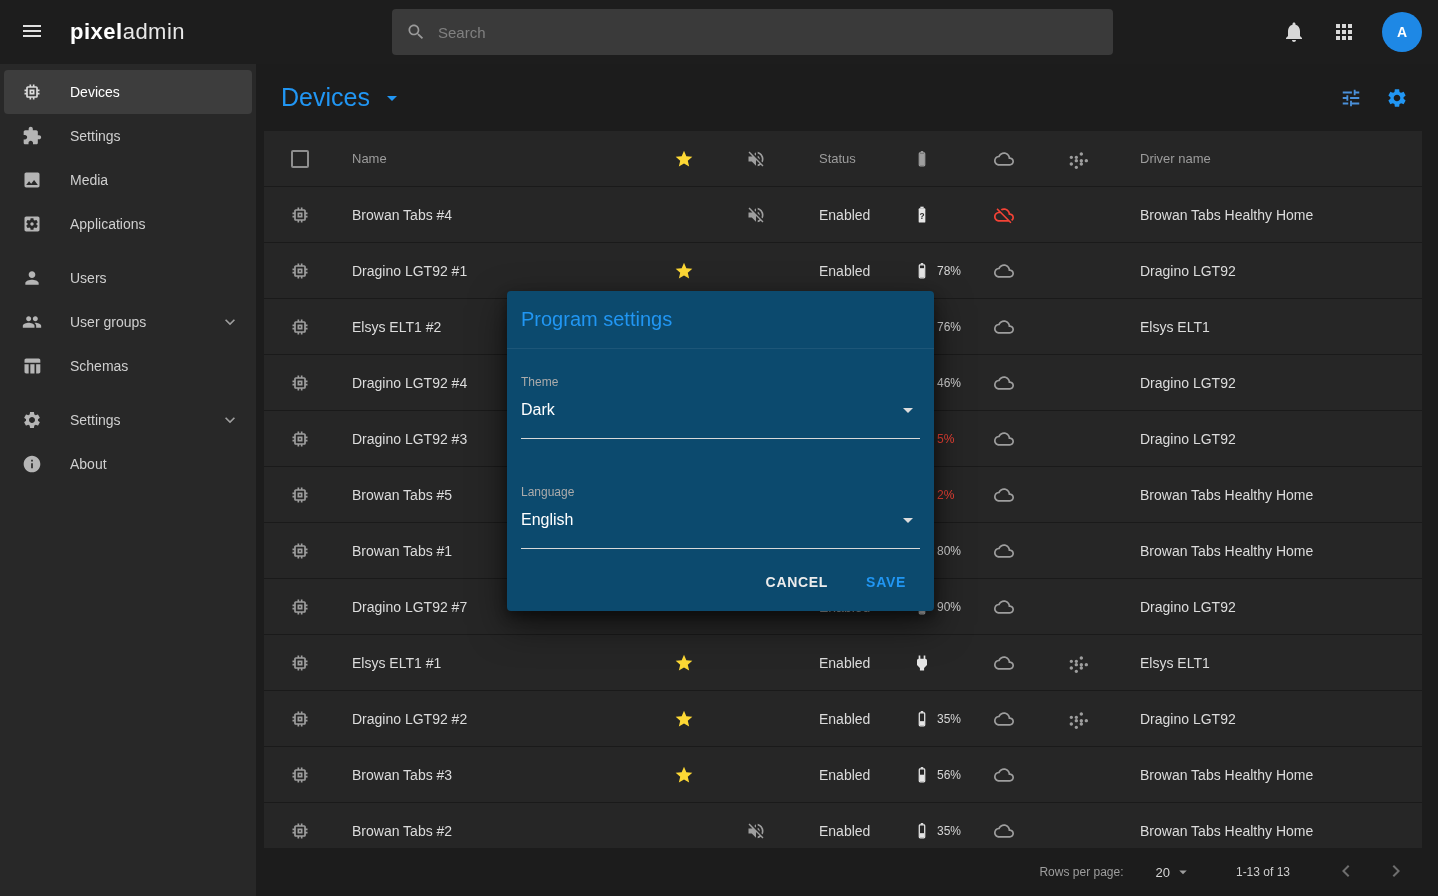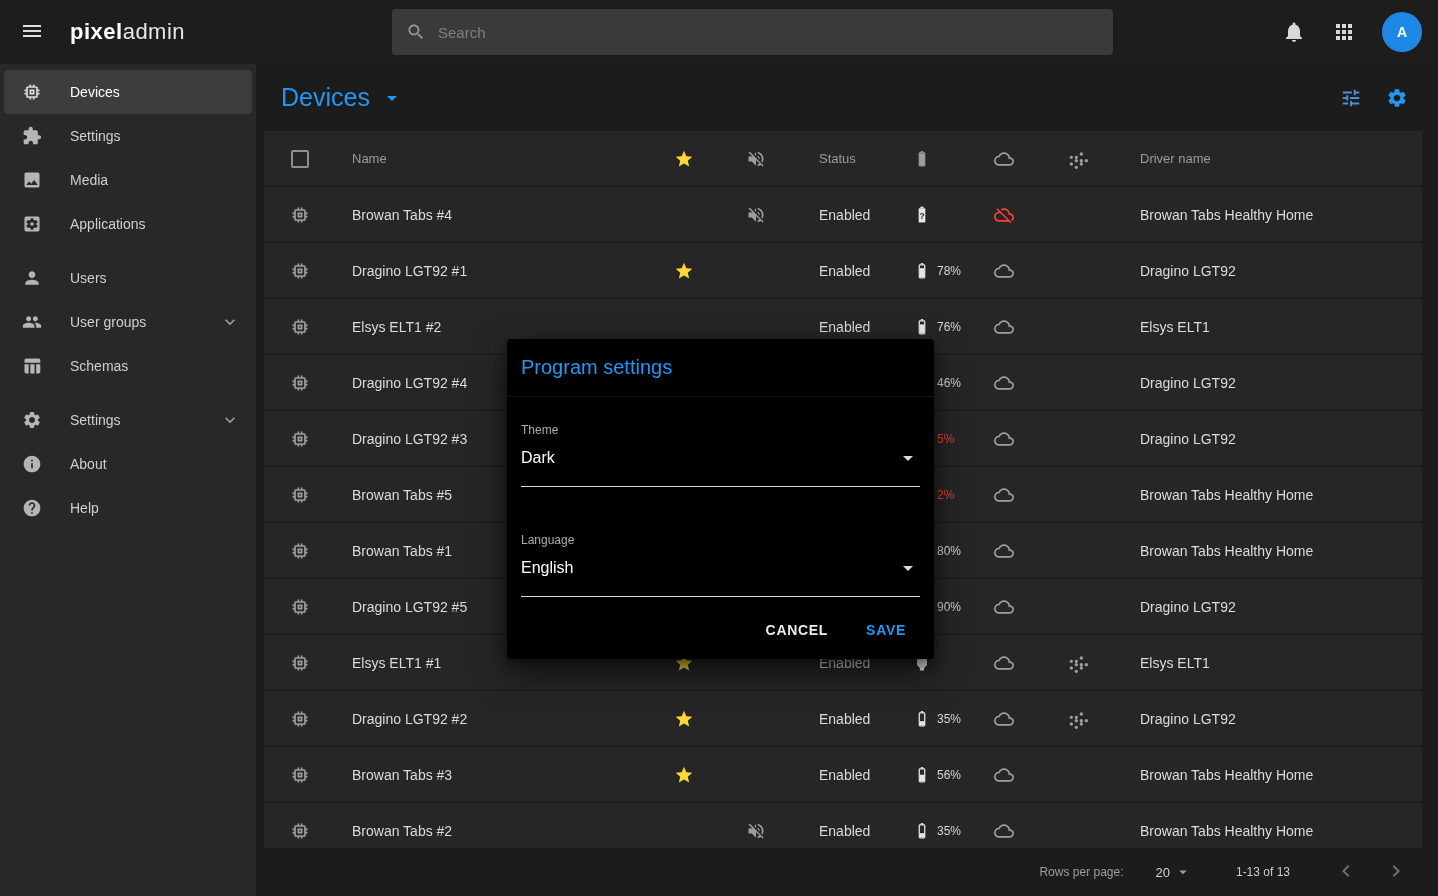--- a/index.html
+++ b/index.html
@@ -63,22 +63,22 @@
   .pager{height:48px;flex:none;display:flex;align-items:center;justify-content:flex-end;
     color:#9e9e9e;font-size:12px;padding-right:30px;}
   .rpp-label{margin-right:32px;}
   .rpp-select{display:flex;align-items:center;gap:4px;color:#d6d6d6;font-size:13px;cursor:pointer;margin-right:44px;}
   .rpp-select .ico{color:#9e9e9e;}
   .range{margin-right:44px;color:#cfcfcf;}
   .pg-btn{background:none;border:none;color:#6e6e6e;padding:0;cursor:pointer;}
   .pg-btn + .pg-btn{margin-left:26px;}
 
   
-  .dialog{position:absolute;left:507px;top:291px;width:427px;height:320px;background:#000000;border-radius:4px;
-    box-shadow:0 14px 36px rgba(0,0,0,.55),0 5px 12px rgba(0,0,0,.4);z-index:50;margin-top:48px;}
+  .dialog{position:absolute;left:507px;top:291px;width:427px;height:320px;background:#0c4a6e;border-radius:4px;
+    box-shadow:0 14px 36px rgba(0,0,0,.55),0 5px 12px rgba(0,0,0,.4);z-index:50;}
   .dialog-header{height:58px;display:flex;align-items:center;padding:0 14px;border-bottom:1px solid rgba(255,255,255,.07);}
   .dialog-title{font-size:20px;font-weight:500;color:#2196f3;}
   .dialog-body{padding:26px 14px 0;}
   .field{margin-bottom:46px;cursor:pointer;}
   .field-label{font-size:12px;color:#ababab;margin-bottom:9px;}
   .field-value{display:flex;align-items:center;justify-content:space-between;border-bottom:1px solid #d9d9d9;
     padding-bottom:16px;font-size:16px;color:#fff;}
   .field-value .ico{color:#dcdcdc;}
   .dialog-actions{position:absolute;right:12px;bottom:12px;display:flex;gap:6px;}
   .btn{background:none;border:none;font-family:inherit;font-size:14px;font-weight:700;letter-spacing:.7px;
@@ -214,29 +214,20 @@
   <div class="side-item">
     <span class="ico i20 side-icon">
         <svg viewBox="0 0 24 24" fill="currentColor">
           <path d="M12 2C6.48 2 2 6.48 2 12s4.48 10 10 10 10-4.48 10-10S17.52 2 12 2zm1 15h-2v-6h2v6zm0-8h-2V7h2v2z"></path>
         </svg>
       </span>
     <span class="side-label">About</span>
 
   </div>
 
-  <div class="side-item">
-    <span class="ico i20 side-icon">
-        <svg viewBox="0 0 24 24" fill="currentColor">
-          <path d="M12 2C6.48 2 2 6.48 2 12s4.48 10 10 10 10-4.48 10-10S17.52 2 12 2zm1 17h-2v-2h2v2zm2.07-7.75l-.9.92C13.45 12.9 13 13.5 13 15h-2v-.5c0-1.1.45-2.1 1.17-2.83l1.24-1.26c.37-.36.59-.86.59-1.41 0-1.1-.9-2-2-2s-2 .9-2 2H8c0-2.21 1.79-4 4-4s4 1.79 4 4c0 .88-.36 1.68-.93 2.25z"></path>
-        </svg>
-      </span>
-    <span class="side-label">Help</span>
-
-  </div>
 </nav>
 
 <main class="main">
   <div class="title-row">
     <span class="page-title">Devices</span>
     <span class="ico i24 title-caret">
         <svg viewBox="0 0 24 24" fill="currentColor">
           <path d="M7 10l5 5 5-5z"></path>
         </svg>
       </span>
@@ -547,21 +538,21 @@
   </div>
 
   <div class="trow">
     <div class="ccenter">
             <span class="ico i20 dim">
               <svg viewBox="0 0 24 24" fill="currentColor">
                 <path d="M15 9H9v6h6V9zm-2 4h-2v-2h2v2zm8-2V9h-2V7c0-1.1-.9-2-2-2h-2V3h-2v2h-2V3H9v2H7c-1.1 0-2 .9-2 2v2H3v2h2v2H3v2h2v2c0 1.1.9 2 2 2h2v2h2v-2h2v2h2v-2h2c1.1 0 2-.9 2-2v-2h2v-2h-2v-2h2zm-4 6H7V7h10v10z"></path>
               </svg>
             </span>
           </div>
-    <div class="c-name">Dragino LGT92 #5</div>
+    <div class="c-name">Dragino LGT92 #7</div>
     <div class="ccenter c-star"></div>
     <div class="ccenter c-muted"></div>
     <div class="c-status">Enabled</div>
     <div class="c-batt">
       <span class="ico i20 batt">
               <svg viewBox="0 0 24 24">
                 <rect x="10.5" y="2.5" width="3" height="2" fill="#e6e6e6"></rect>
                 <rect x="8.75" y="4.75" width="6.5" height="15.5" rx="1" fill="none" stroke="#e6e6e6" stroke-width="1.5"></rect>
                 <rect x="9.5" y="6.90" width="5" height="12.60" fill="#e6e6e6"></rect>
               </svg>

